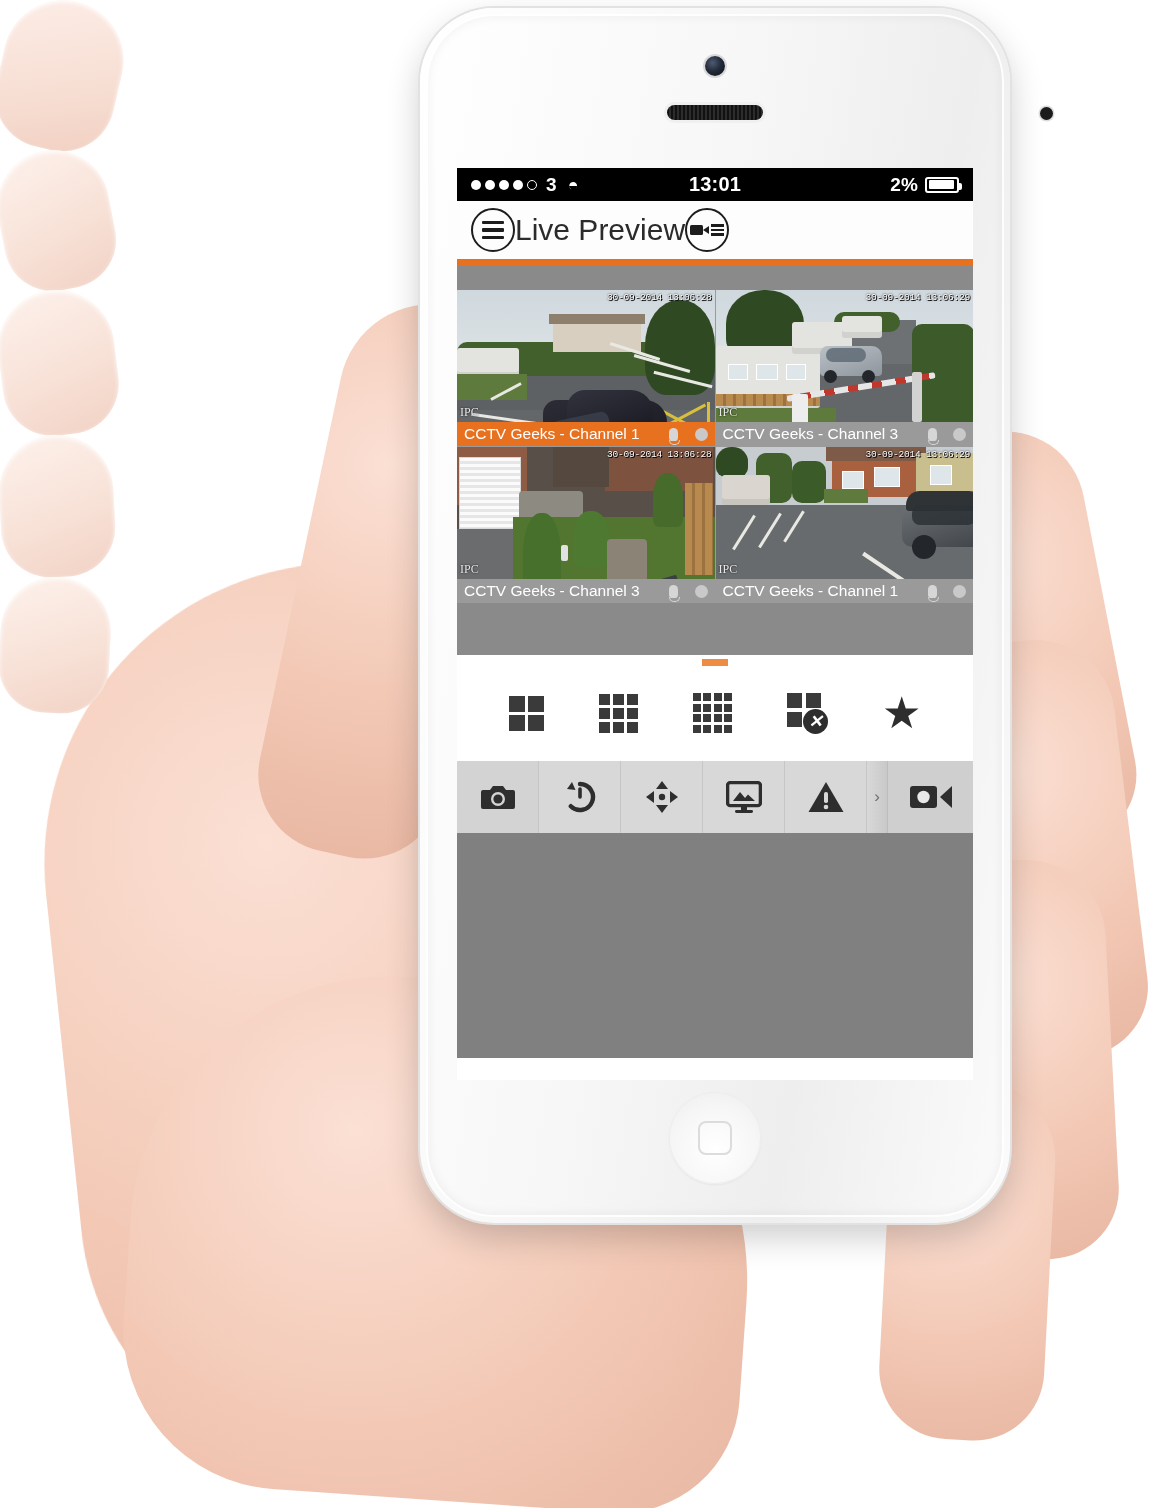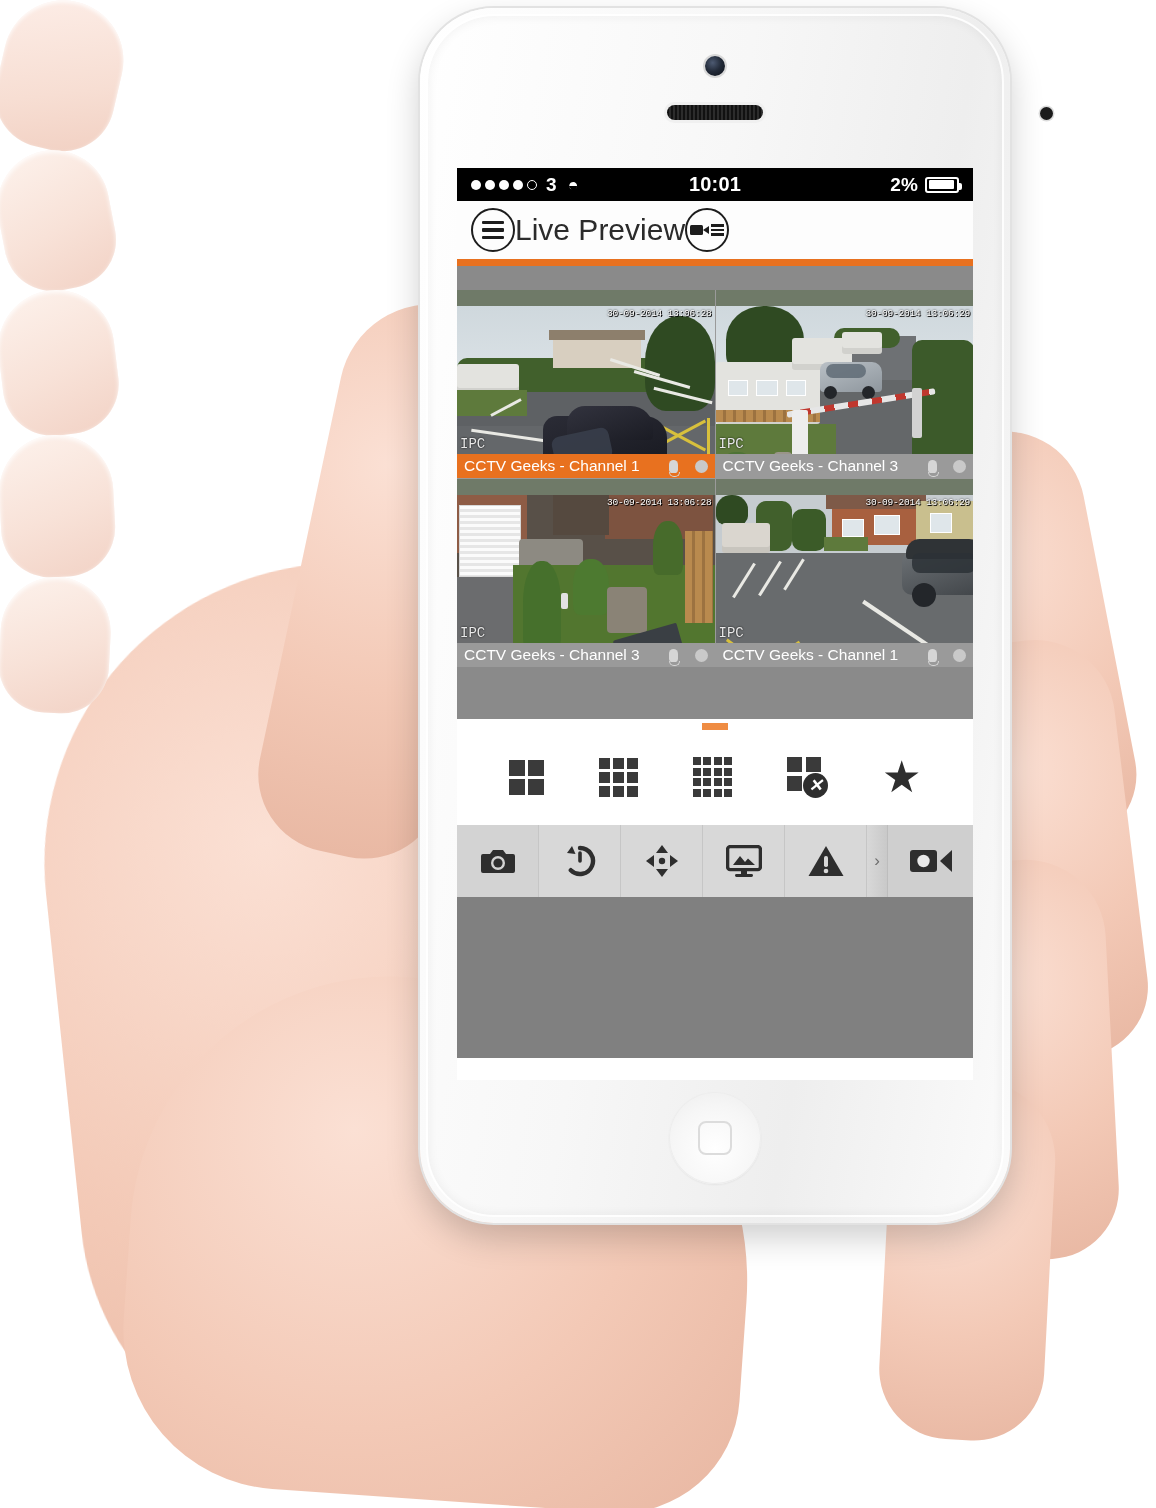--- a/index.html
+++ b/index.html
@@ -159,31 +159,31 @@
 
   .accent-rule { height:7px; background:#e8711f; }
 
   
   .video-area { background:#8a8a8a; padding:24px 0 0 0; }
   .grid {
     display:grid; grid-template-columns:1fr 1fr;
     gap:1px; background:#9a9a9a;
   }
   .cell { position:relative; background:#6f7a68; overflow:hidden; }
-  .feed { position:relative; width:100%; height:148px; overflow:hidden;margin-top:16px; }
+  .feed { position:relative; width:100%; height:132px; overflow:hidden; }
   .ts {
     position:absolute; right:3px; top:2px; z-index:6;
     font-family:"Liberation Mono", monospace;
     font-size:9.5px; color:#fff; letter-spacing:-.2px;
     text-shadow:0 0 2px #000,1px 1px 0 #000;
     white-space:nowrap;
   }
   .ipc {
     position:absolute; left:3px; bottom:2px; z-index:6;
-    font-size:14px; color:#e9e9e9; font-family:Liberation Mono, monospace;
+    font-size:12px; color:#e9e9e9; font-family:Liberation Serif, serif;
     text-shadow:0 0 2px #000;
   }
   .label {
     height:24px; display:flex; align-items:center;
     padding:0 7px; color:#fff; font-size:15.5px;
     background:#9a9a9a; white-space:nowrap; gap:14px;
   }
   .label.active { background:#e8711f; }
   .label .txt { flex:1; overflow:hidden; text-overflow:ellipsis; }
   .mic {
@@ -310,21 +310,21 @@
           <div class="dots">
             <span class="dot"></span>
               <span class="dot"></span>
               <span class="dot"></span>
             <span class="dot"></span>
               <span class="dot hollow"></span>
           </div>
           <span class="carrier">3</span>
           <span class="wifi">◓</span>
         </div>
-        <div class="sb-center">10:01</div>
+        <div class="sb-center">13:01</div>
         <div class="sb-right">
           <span class="batt-pct">2%</span>
           <span class="batt">
               <i class="batt-fill"></i>
             </span>
         </div>
       </div>
 
       <div class="navbar">
         <div class="circle-btn">

